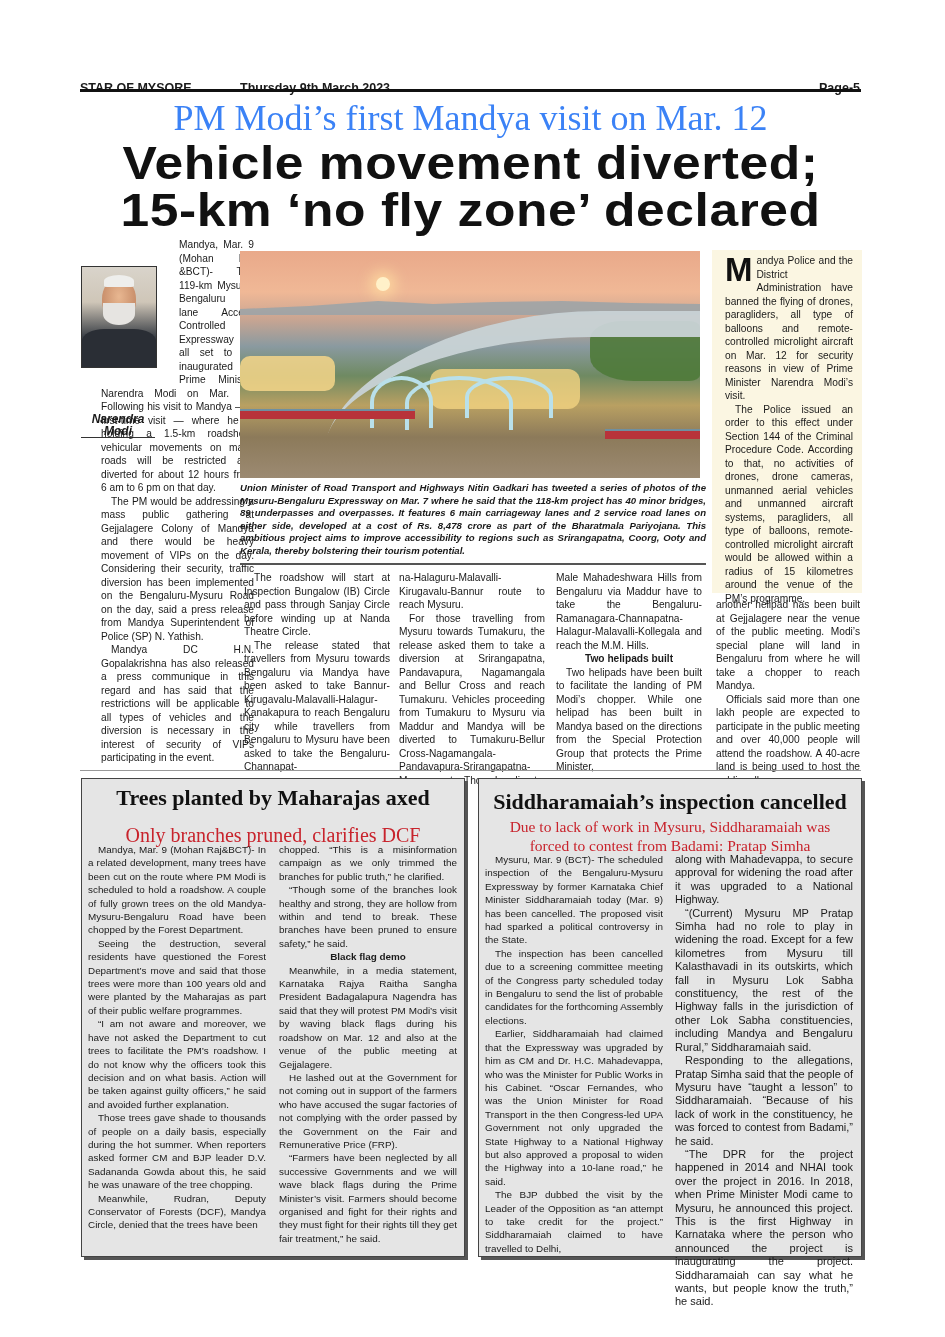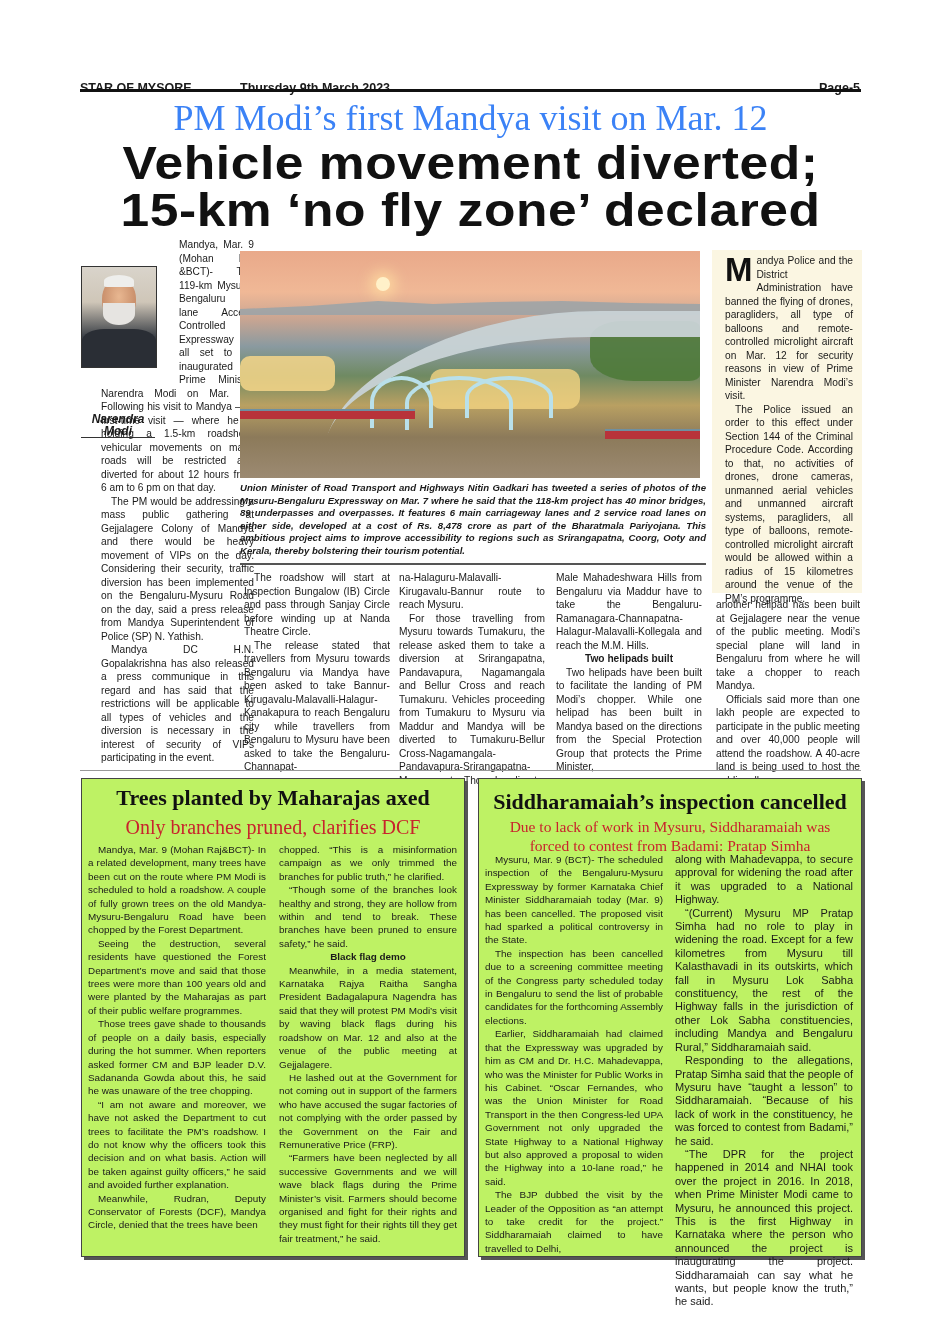--- a/index.html
+++ b/index.html
@@ -28,21 +28,21 @@
   .water1 { position: absolute; left: 0; top: 105px; width: 95px; height: 35px; background: #f6d68a; opacity: 0.85; border-radius: 10px; }
   .water2 { position: absolute; left: 190px; top: 118px; width: 150px; height: 40px; background: #f3d382; opacity: 0.8; border-radius: 12px; }
   .trees-right { position: absolute; left: 350px; top: 70px; width: 110px; height: 60px; background: #4f7a3a; border-radius: 30% 10% 10% 40%; opacity: 0.9; }
   .road { position: absolute; left: 95px; top: 60px; width: 380px; height: 180px; border-top: 26px solid #c9d3d6; border-radius: 60% 0 0 0; transform: skewX(-20deg); opacity: 0.95; }
   .arch { position: absolute; border: 4px solid #b9e0ea; border-bottom: none; border-radius: 50% 50% 0 0; }
   .train { position: absolute; height: 8px; background: #b8333a; border-top: 2px solid #6f8fa0; }
   .caption { left: 240px; top: 482px; width: 466px; font-style: italic; font-weight: bold; font-size: 9.6px; line-height: 12.6px; text-align: justify; }
   .caption-rule { left: 240px; top: 563px; width: 466px; height: 2px; background: #555; }
   .sidebar-box { left: 712px; top: 250px; width: 150px; height: 343px; background: #fbf6e2; }
   .dropcap { float: left; font-family: "Liberation Sans", sans-serif; font-weight: bold; font-size: 33px; line-height: 28px; margin: 2px 4px 0 0; color: #111; }
-  .box { border: 1px solid #444; box-shadow: 3px 3px 0 #555; background: #bef264; }
+  .box { border: 1px solid #444; box-shadow: 3px 3px 0 #555; background: #e5e5e5; }
   .box-title { text-align: center; font-family: "Liberation Serif", serif; font-weight: bold; font-size: 22px; line-height: 26px; color: #111; }
   .box-sub { text-align: center; font-family: "Liberation Serif", serif; color: #c8232c; font-size: 20px; line-height: 24px; }
   .box-sub.small { font-size: 15.5px; line-height: 19px; }
   .bottom-rule { left: 80px; top: 770px; width: 781px; height: 1px; background: #999; }
 </style>
 </head>
 <body>
 
 <div class="abs masthead">
   <span class="mh-pub">STAR OF MYSORE</span>
@@ -114,27 +114,27 @@
 
 <div class="abs col" style="left:716px; top:598px; width:144px;">
   <p class="noindent">another helipad has been built at Gejjalagere near the venue of the public meeting. Modi’s special plane will land in Bengaluru from where he will take a chopper to reach Mandya.</p>
   <p>Officials said more than one lakh people are expected to participate in the public meeting and over 40,000 people will attend the roadshow. A 40-acre land is being used to host the public rally.</p>
 </div>
 
 <div class="abs bottom-rule"></div>
 
 <div class="abs box" style="left:81px; top:778px; width:382px; height:477px;">
   <div class="box-title" style="margin-top:6px;">Trees planted by Maharajas axed</div>
-  <div class="box-sub" style="margin-top:4px;">Only branches pruned, clarifies DCF</div>
+  <div class="box-sub" style="margin-top:12px;">Only branches pruned, clarifies DCF</div>
 </div>
 <div class="abs col" style="left:88px; top:843px; width:178px; font-size:9.9px; line-height:13.4px;">
   <p>Mandya, Mar. 9 (Mohan Raj&amp;BCT)- In a related development, many trees have been cut on the route where PM Modi is scheduled to hold a roadshow. A couple of fully grown trees on the old Mandya-Mysuru-Bengaluru Road have been chopped by the Forest Department.</p>
   <p>Seeing the destruction, several residents have questioned the Forest Department’s move and said that those trees were more than 100 years old and were planted by the Maharajas as part of their public welfare programmes.</p>
+  <p>“I am not aware and moreover, we have not asked the Department to cut trees to facilitate the PM’s roadshow. I do not know why the officers took this decision and on what basis. Action will be taken against guilty officers,” he said and avoided further explanation.</p>
   <p>Those trees gave shade to thousands of people on a daily basis, especially during the hot summer. When reporters asked former CM and BJP leader D.V. Sadananda Gowda about this, he said he was unaware of the tree chopping.</p>
-  <p>“I am not aware and moreover, we have not asked the Department to cut trees to facilitate the PM’s roadshow. I do not know why the officers took this decision and on what basis. Action will be taken against guilty officers,” he said and avoided further explanation.</p>
   <p>Meanwhile, Rudran, Deputy Conservator of Forests (DCF), Mandya Circle, denied that the trees have been</p>
 </div>
 <div class="abs col" style="left:279px; top:843px; width:178px; font-size:9.9px; line-height:13.4px;">
   <p class="noindent">chopped. “This is a misinformation campaign as we only trimmed the branches for public truth,” he clarified.</p>
   <p>“Though some of the branches look healthy and strong, they are hollow from within and tend to break. These branches have been pruned to ensure safety,” he said.</p>
   <p class="subhead">Black flag demo</p>
   <p>Meanwhile, in a media statement, Karnataka Rajya Raitha Sangha President Badagalapura Nagendra has said that they will protest PM Modi’s visit by waving black flags during his roadshow on Mar. 12 and also at the venue of the public meeting at Gejjalagere.</p>
   <p>He lashed out at the Government for not coming out in support of the farmers who have accused the sugar factories of not complying with the order passed by the Government on the Fair and Remunerative Price (FRP).</p>
   <p>“Farmers have been neglected by all successive Governments and we will wave black flags during the Prime Minister’s visit. Farmers should become organised and fight for their rights and they must fight for their rights till they get fair treatment,” he said.</p>
 </div>

